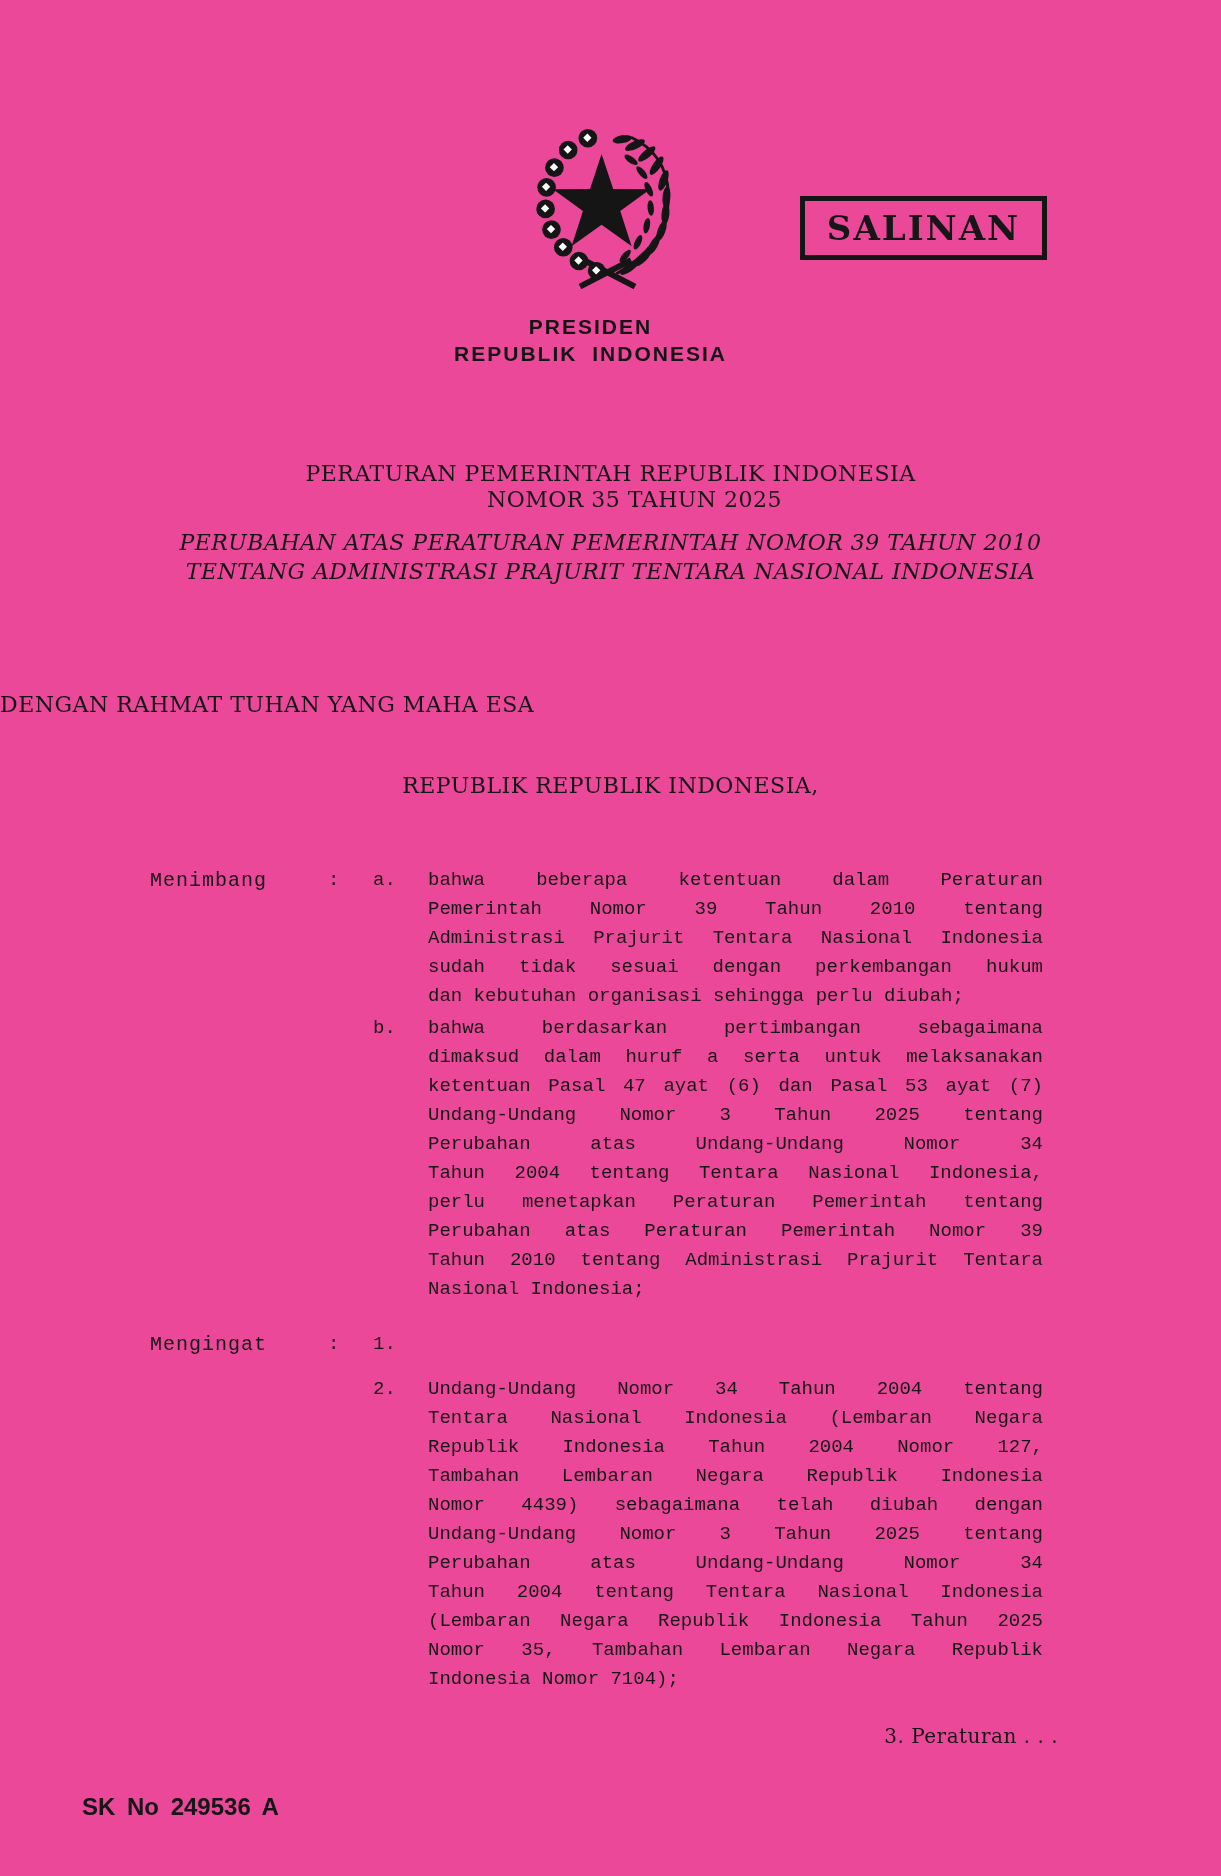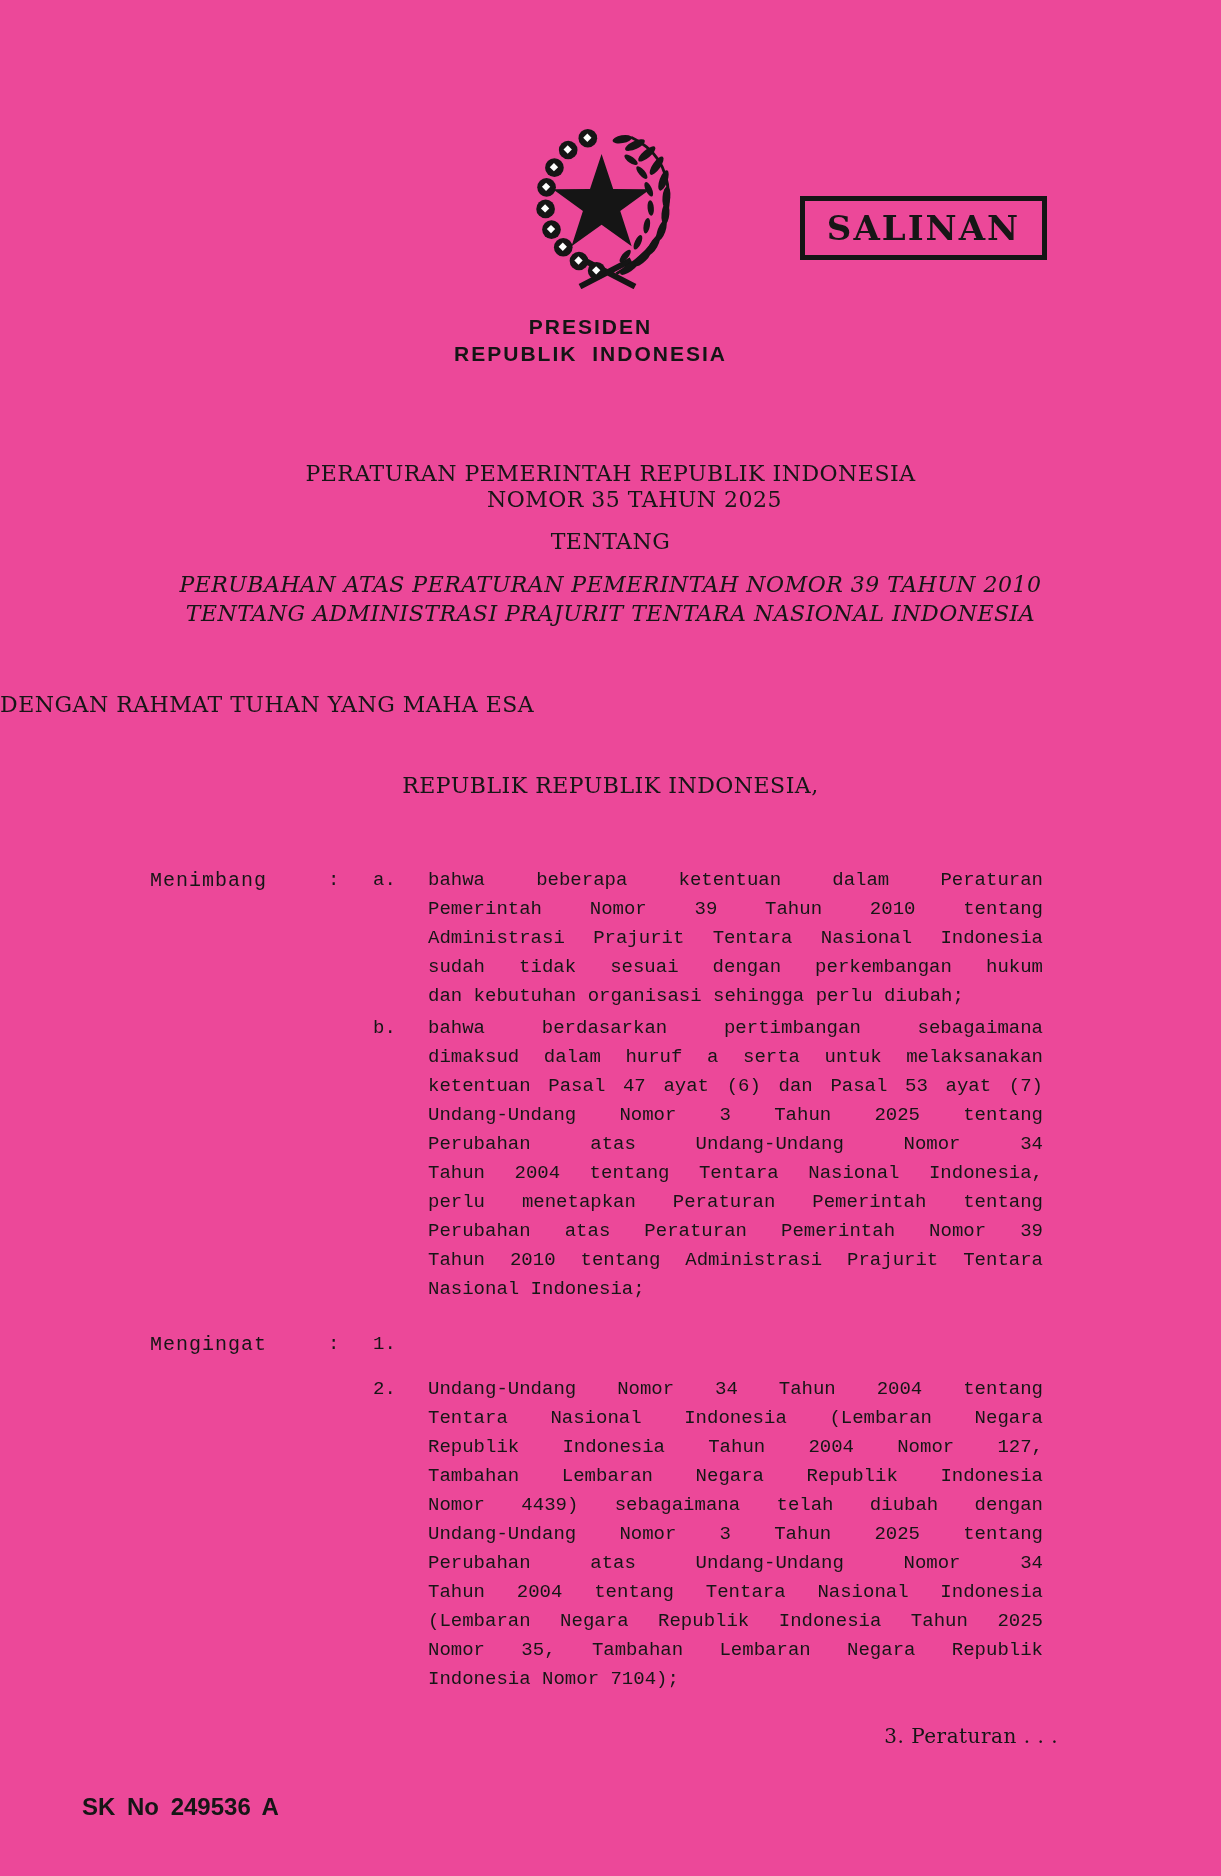--- a/index.html
+++ b/index.html
@@ -126,21 +126,20 @@
   </div>
 
   <div class="letterhead">
     <div class="l1">PRESIDEN</div>
     <div class="l2">REPUBLIK INDONESIA</div>
   </div>
 
   <div class="title-block">
     <div class="t1">PERATURAN PEMERINTAH REPUBLIK INDONESIA</div>
     <div class="t2">NOMOR 35 TAHUN 2025</div>
-    <div class="t3">TENTANG</div>
     <div class="subject">
       <div>PERUBAHAN ATAS PERATURAN PEMERINTAH NOMOR 39 TAHUN 2010</div>
       <div>TENTANG ADMINISTRASI PRAJURIT TENTARA NASIONAL INDONESIA</div>
     </div>
   </div>
 
   <div class="invocation">DENGAN RAHMAT TUHAN YANG MAHA ESA</div>
   <div class="authority">REPUBLIK REPUBLIK INDONESIA,</div>
 
   <div class="considerations">

